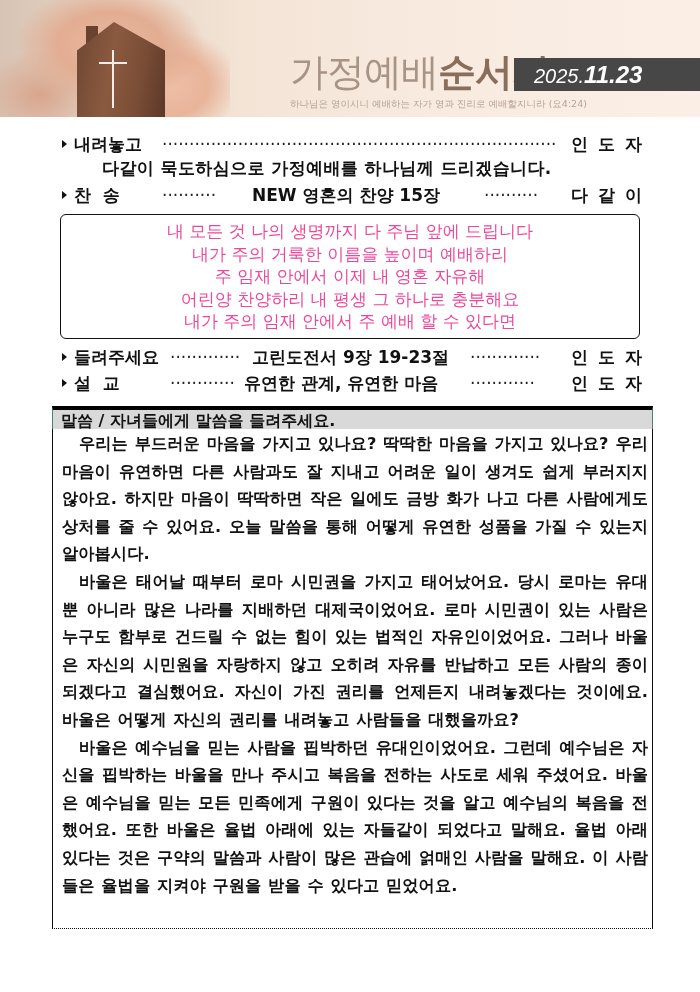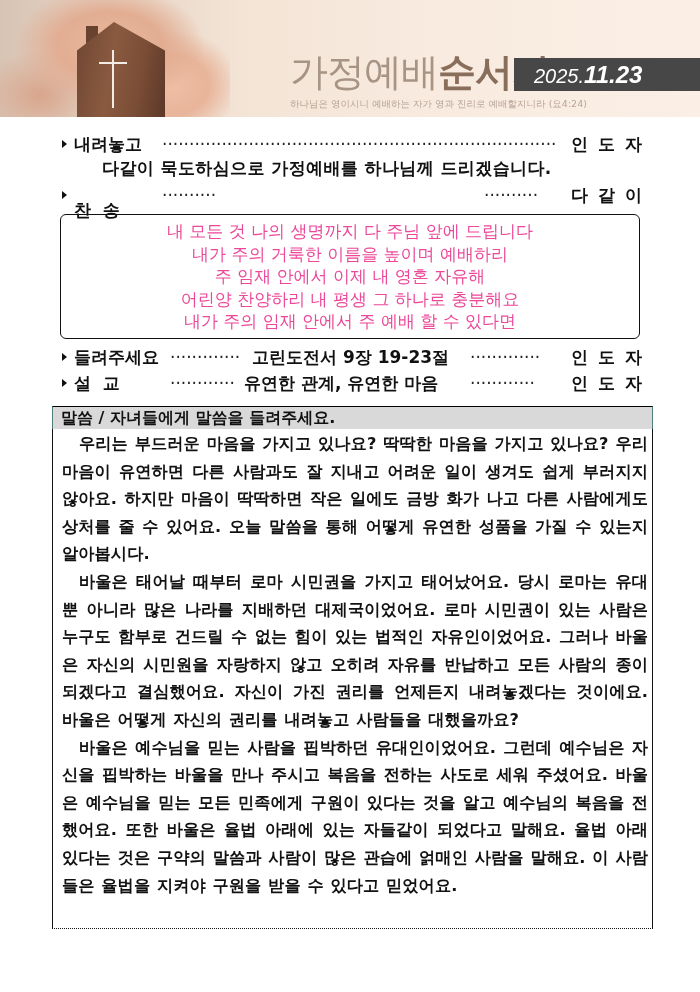--- a/index.html
+++ b/index.html
@@ -68,21 +68,21 @@
   .hymn {
     position: absolute; left: 60px; top: 214px; width: 580px; height: 125px;
     border: 1.5px solid #111; border-radius: 6px; text-align: center;
     padding-top: 5px;
   }
   .hymn div { font-size: 17px; line-height: 22.5px; color: #ec4899; white-space: nowrap; }
 
   
   .sermon-head {
     position: absolute; left: 52px; top: 406px; width: 601px; height: 23px;
-    background: #d9d9d9; border-top: 1px solid #000000; border-left: 1px solid #4f7f7a; border-right: 1px solid #4f7f7a;
+    background: #d9d9d9; border-top: 4px solid #000000; border-left: 1px solid #4f7f7a; border-right: 1px solid #4f7f7a;
     font-size: 16px; font-weight: bold; line-height: 22px; padding-left: 8px; white-space: nowrap;
   }
   .sermon-body {
     position: absolute; left: 52px; top: 429px; width: 601px; height: 500px;
     border-left: 1.5px solid #111; border-right: 1.5px solid #111; border-bottom: 1.5px dotted #111;
     padding: 1px 4px 0 9px;
   }
   .sermon-body p {
     font-size: 16.2px; font-weight: bold; line-height: 27.6px; text-align: justify; text-align-last: left;
     letter-spacing: 0.1px; word-spacing: 1px; color: #111;
@@ -109,22 +109,23 @@
 <div class="row" style="top:132px;">
   <span class="tri"></span>
   <span class="lbl">내려놓고</span>
   <span class="dots" style="left:100px;">·········································································</span>
   <span class="right">인도자</span>
 </div>
 <div class="prayer-line">다같이 묵도하심으로 가정예배를 하나님께 드리겠습니다.</div>
 
 <div class="row" style="top:183px;">
   <span class="tri"></span>
-  <span class="lbl" style="white-space:pre;margin-top:15px;">찬  송</span>
+  <span class="lbl" style="white-space:pre;">찬  송</span>
   <span class="dots" style="left:100px;">··········</span>
+  <span class="mid" style="left:190px;">NEW 영혼의 찬양 15장</span>
   <span class="dots" style="left:422px;">··········</span>
   <span class="right">다같이</span>
 </div>
 
 <div class="hymn">
   <div>내 모든 것 나의 생명까지 다 주님 앞에 드립니다</div>
   <div>내가 주의 거룩한 이름을 높이며 예배하리</div>
   <div>주 임재 안에서 이제 내 영혼 자유해</div>
   <div>어린양 찬양하리 내 평생 그 하나로 충분해요</div>
   <div>내가 주의 임재 안에서 주 예배 할 수 있다면</div>

